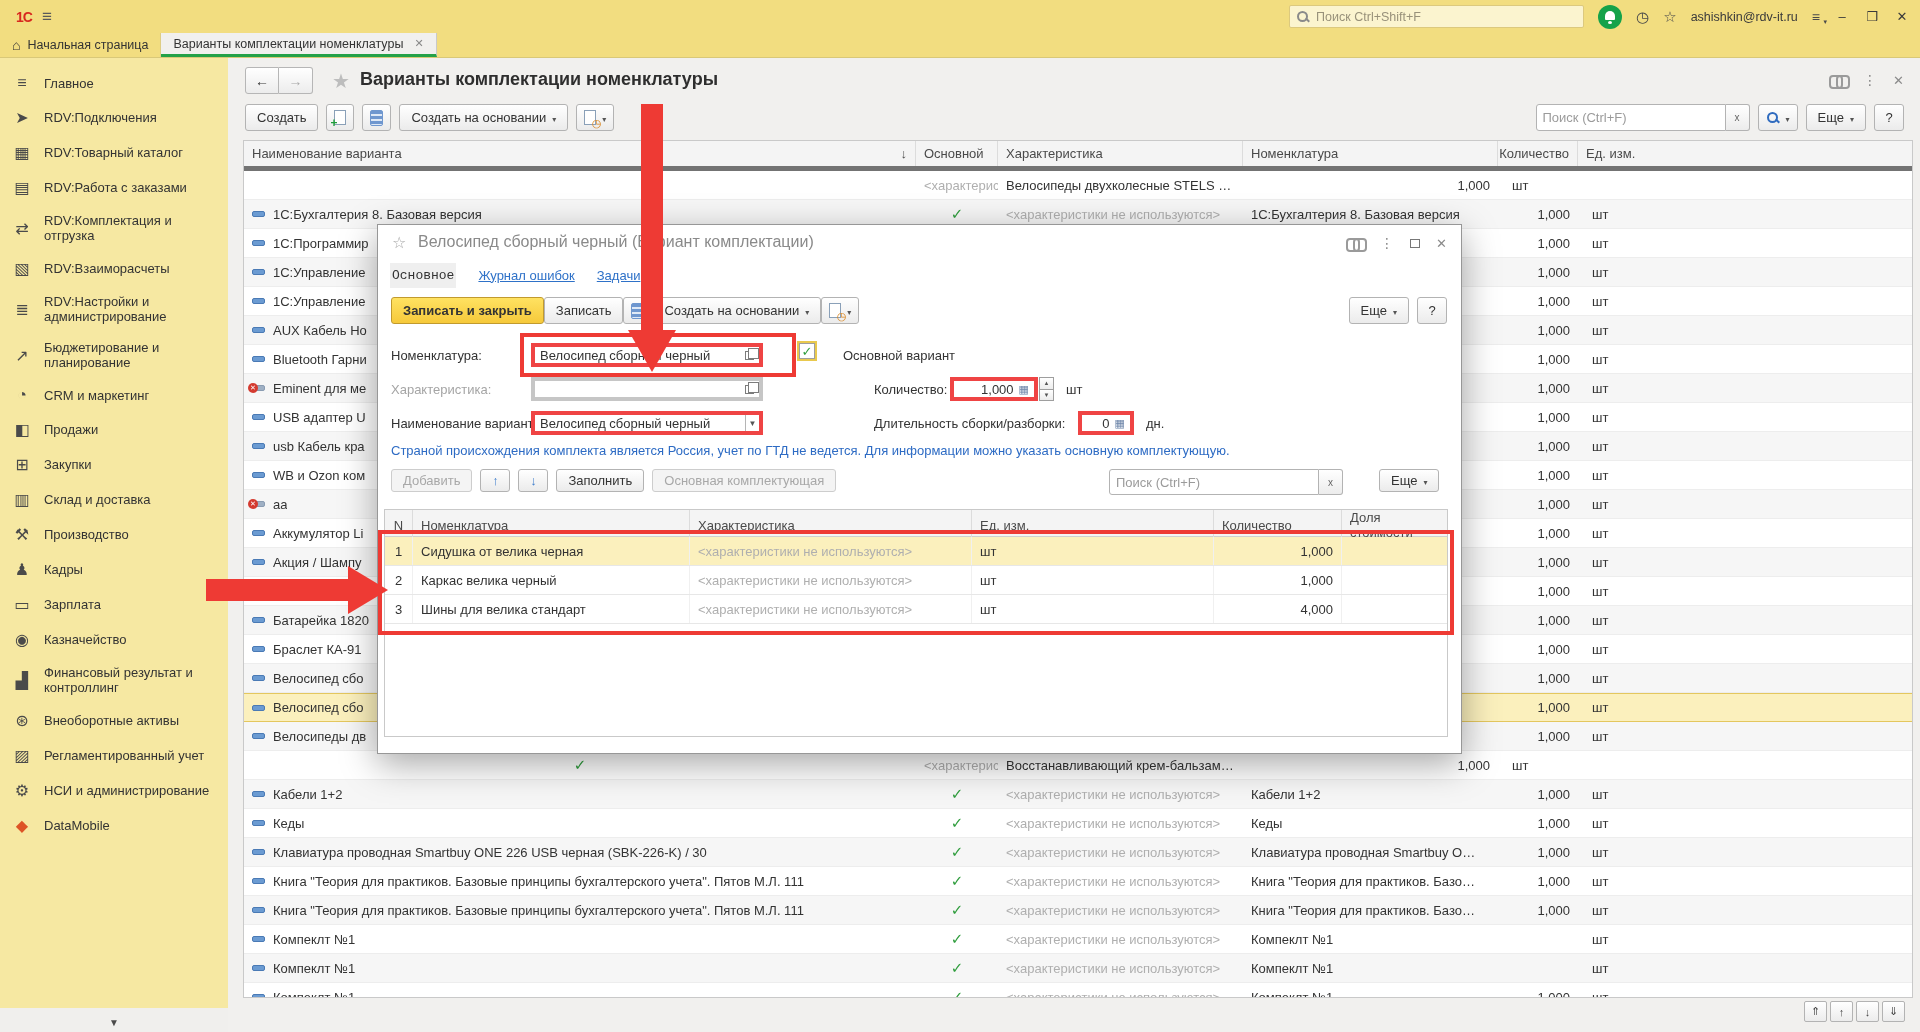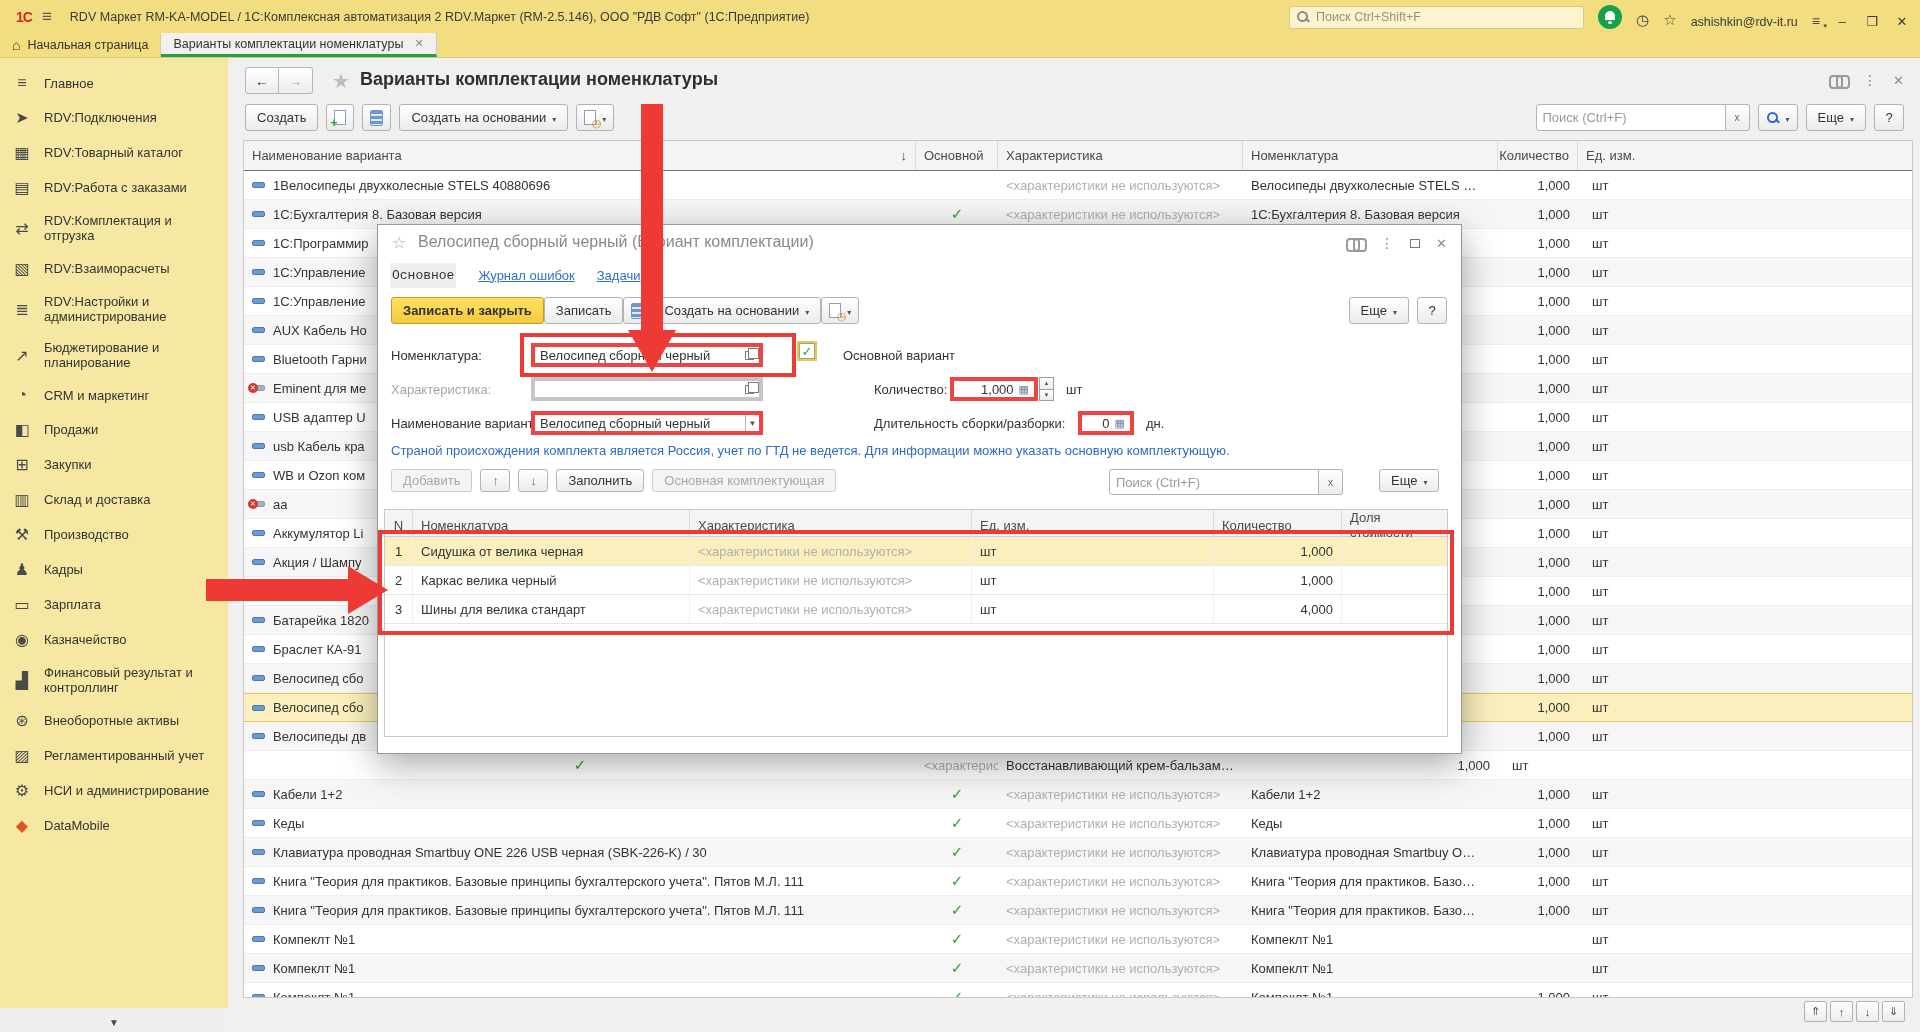--- a/index.html
+++ b/index.html
@@ -5,21 +5,21 @@
   * { margin:0; padding:0; box-sizing:border-box; }
   html,body { width:1920px; height:1032px; overflow:hidden; }
   body { font-family:"Liberation Sans","DejaVu Sans",sans-serif; font-size:13px; color:#333; }
   #app { position:relative; width:1920px; height:1032px; background:#F0EFED; overflow:hidden; }
 
   
   .topbar { position:absolute; left:0; top:0; width:1920px; height:33px; background:#F2DD80; display:flex; align-items:center; padding:0 10px; }
   .logo-1c { color:#D8281E; font-weight:bold; font-size:14px; margin:0 10px 0 6px; letter-spacing:-1px; }
   .hamburger { font-size:17px; color:#5a5a5a; margin-right:18px; }
   .win-title { font-size:12.5px; color:#3a3a3a; white-space:nowrap; }
-  .top-right { margin-left:auto; display:flex; align-items:flex-end; gap:14px; }
+  .top-right { margin-left:auto; display:flex; align-items:center; gap:14px; }
   .top-search { width:295px; height:23px; background:#FBF4CF; border:1px solid #DCC97E; border-radius:2px; display:flex; align-items:center; padding:0 6px; gap:6px; }
   .top-search input { border:none; background:transparent; outline:none; font-size:12.5px; color:#555; width:240px; font-family:inherit; }
   .top-search input::placeholder { color:#98917a; }
   .bell { width:24px; height:24px; border-radius:50%; background:#15A24A; position:relative; }
   .bell::before { content:""; position:absolute; left:7px; top:6px; width:10px; height:9px; background:#fff; border-radius:5px 5px 1px 1px; }
   .bell::after { content:""; position:absolute; left:10px; top:16px; width:4px; height:3px; background:#fff; border-radius:50%; }
   .tb-ico { font-size:15px; color:#4a4a4a; }
   .user-name { font-size:12.5px; color:#3a3a3a; }
   .disp-ico { position:relative; font-size:14px; color:#4a4a4a; }
   .disp-ico::after { content:"▾"; position:absolute; font-size:7px; right:-7px; bottom:-1px; color:#4a4a4a; }
@@ -76,21 +76,21 @@
   .toolbar { position:absolute; left:0; top:44px; width:100%; height:36px; }
   .tb-left { position:absolute; left:17px; top:2px; display:flex; gap:8px; }
   .tb-right { position:absolute; right:16px; top:2px; display:flex; gap:8px; align-items:center; }
   .search-wrap { display:flex; }
   .search-input { width:190px; height:27px; border:1px solid #b3b3b3; border-radius:3px 0 0 3px; background:#fff; padding:0 6px; font-size:13px; color:#555; outline:none; font-family:inherit; }
   .search-input::placeholder { color:#9b9b9b; }
   .search-clear { width:24px; height:27px; border:1px solid #b3b3b3; border-left:none; border-radius:0 3px 3px 0; background:linear-gradient(#fff,#ececec); font-size:10px; color:#666; display:flex; align-items:center; justify-content:center; }
 
   
   .list-table { position:absolute; left:15px; top:82px; width:1670px; height:858px; background:#fff; border:1px solid #C9C9C9; overflow:hidden; }
-  .lheader { display:grid; grid-template-columns:672px 82px 245px 255px 80px 1fr; height:30px; background:#F4F4F4; border-bottom:1px solid #737373; }
+  .lheader { display:grid; grid-template-columns:672px 82px 245px 255px 80px 1fr; height:30px; background:#F4F4F4; border-bottom:5px solid #737373; }
   .lheader .hcell { display:flex; align-items:center; padding:0 8px; font-size:13px; color:#4a4a4a; border-right:1px solid #DCDCDC; }
   .lheader .hcell:last-child { border-right:none; }
   .lheader .hc-name { justify-content:space-between; }
   .lheader .hc-qty { justify-content:flex-end; }
   .lrow { display:grid; grid-template-columns:672px 82px 245px 255px 80px 1fr; height:29px; border-bottom:1px solid #EDEDED; background:#fff; }
   .lrow:nth-child(even) { background:#F6F6F6; }
   .lrow.selected { background:#FBF0BD; border-top:1px solid #E4C75E; border-bottom:1px solid #E4C75E; }
   .lcell { display:flex; align-items:center; padding:0 8px; overflow:hidden; white-space:nowrap; }
   .lc-name { gap:8px; }
   .lc-name .txt { overflow:hidden; text-overflow:ellipsis; }
@@ -165,21 +165,20 @@
   .arrow-h-head { left:348px; top:566px; width:0; height:0; border-top:24px solid transparent; border-bottom:24px solid transparent; border-left:40px solid #EE3A34; }
 </style>
 </head>
 <body>
 
 <div id="app">
 
   <header class="topbar">
     <span class="logo-1c">1С</span>
     <span class="hamburger">≡</span>
-    <span class="win-title">RDV Маркет RM-KA-MODEL / 1С:Комплексная автоматизация 2 RDV.Маркет (RM-2.5.146), ООО "РДВ Софт"  (1С:Предприятие)</span>
     <div class="top-right">
       <div class="top-search">
         <span class="mag"></span>
         <input placeholder="Поиск Ctrl+Shift+F" style="">
       </div>
       <span class="bell"></span>
       <span class="tb-ico">◷</span>
       <span class="tb-ico">☆</span>
       <span class="user-name">ashishkin@rdv-it.ru</span>
       <span class="disp-ico">≡</span>
@@ -345,24 +344,20 @@
           <span>↓</span>
         </div>
         <div class="hcell">Основной</div>
         <div class="hcell">Характеристика</div>
         <div class="hcell">Номенклатура</div>
         <div class="hcell hc-qty">Количество</div>
         <div class="hcell">Ед. изм.</div>
       </div>
       <div id="list-rows">
           <div class="lrow">
-            <div class="lcell lc-name">
-              <span class="item-icon"></span>
-              <span class="txt">1Велосипеды двухколесные STELS 40880696</span>
-            </div>
             <div class="lcell lc-main"></div>
             <div class="lcell lc-char">&lt;характеристики не используются&gt;</div>
             <div class="lcell">Велосипеды двухколесные STELS …</div>
             <div class="lcell lc-qty">1,000</div>
             <div class="lcell lc-unit">шт</div>
           </div>
           <div class="lrow">
             <div class="lcell lc-name">
               <span class="item-icon"></span>
               <span class="txt">1С:Бухгалтерия 8. Базовая версия</span>

